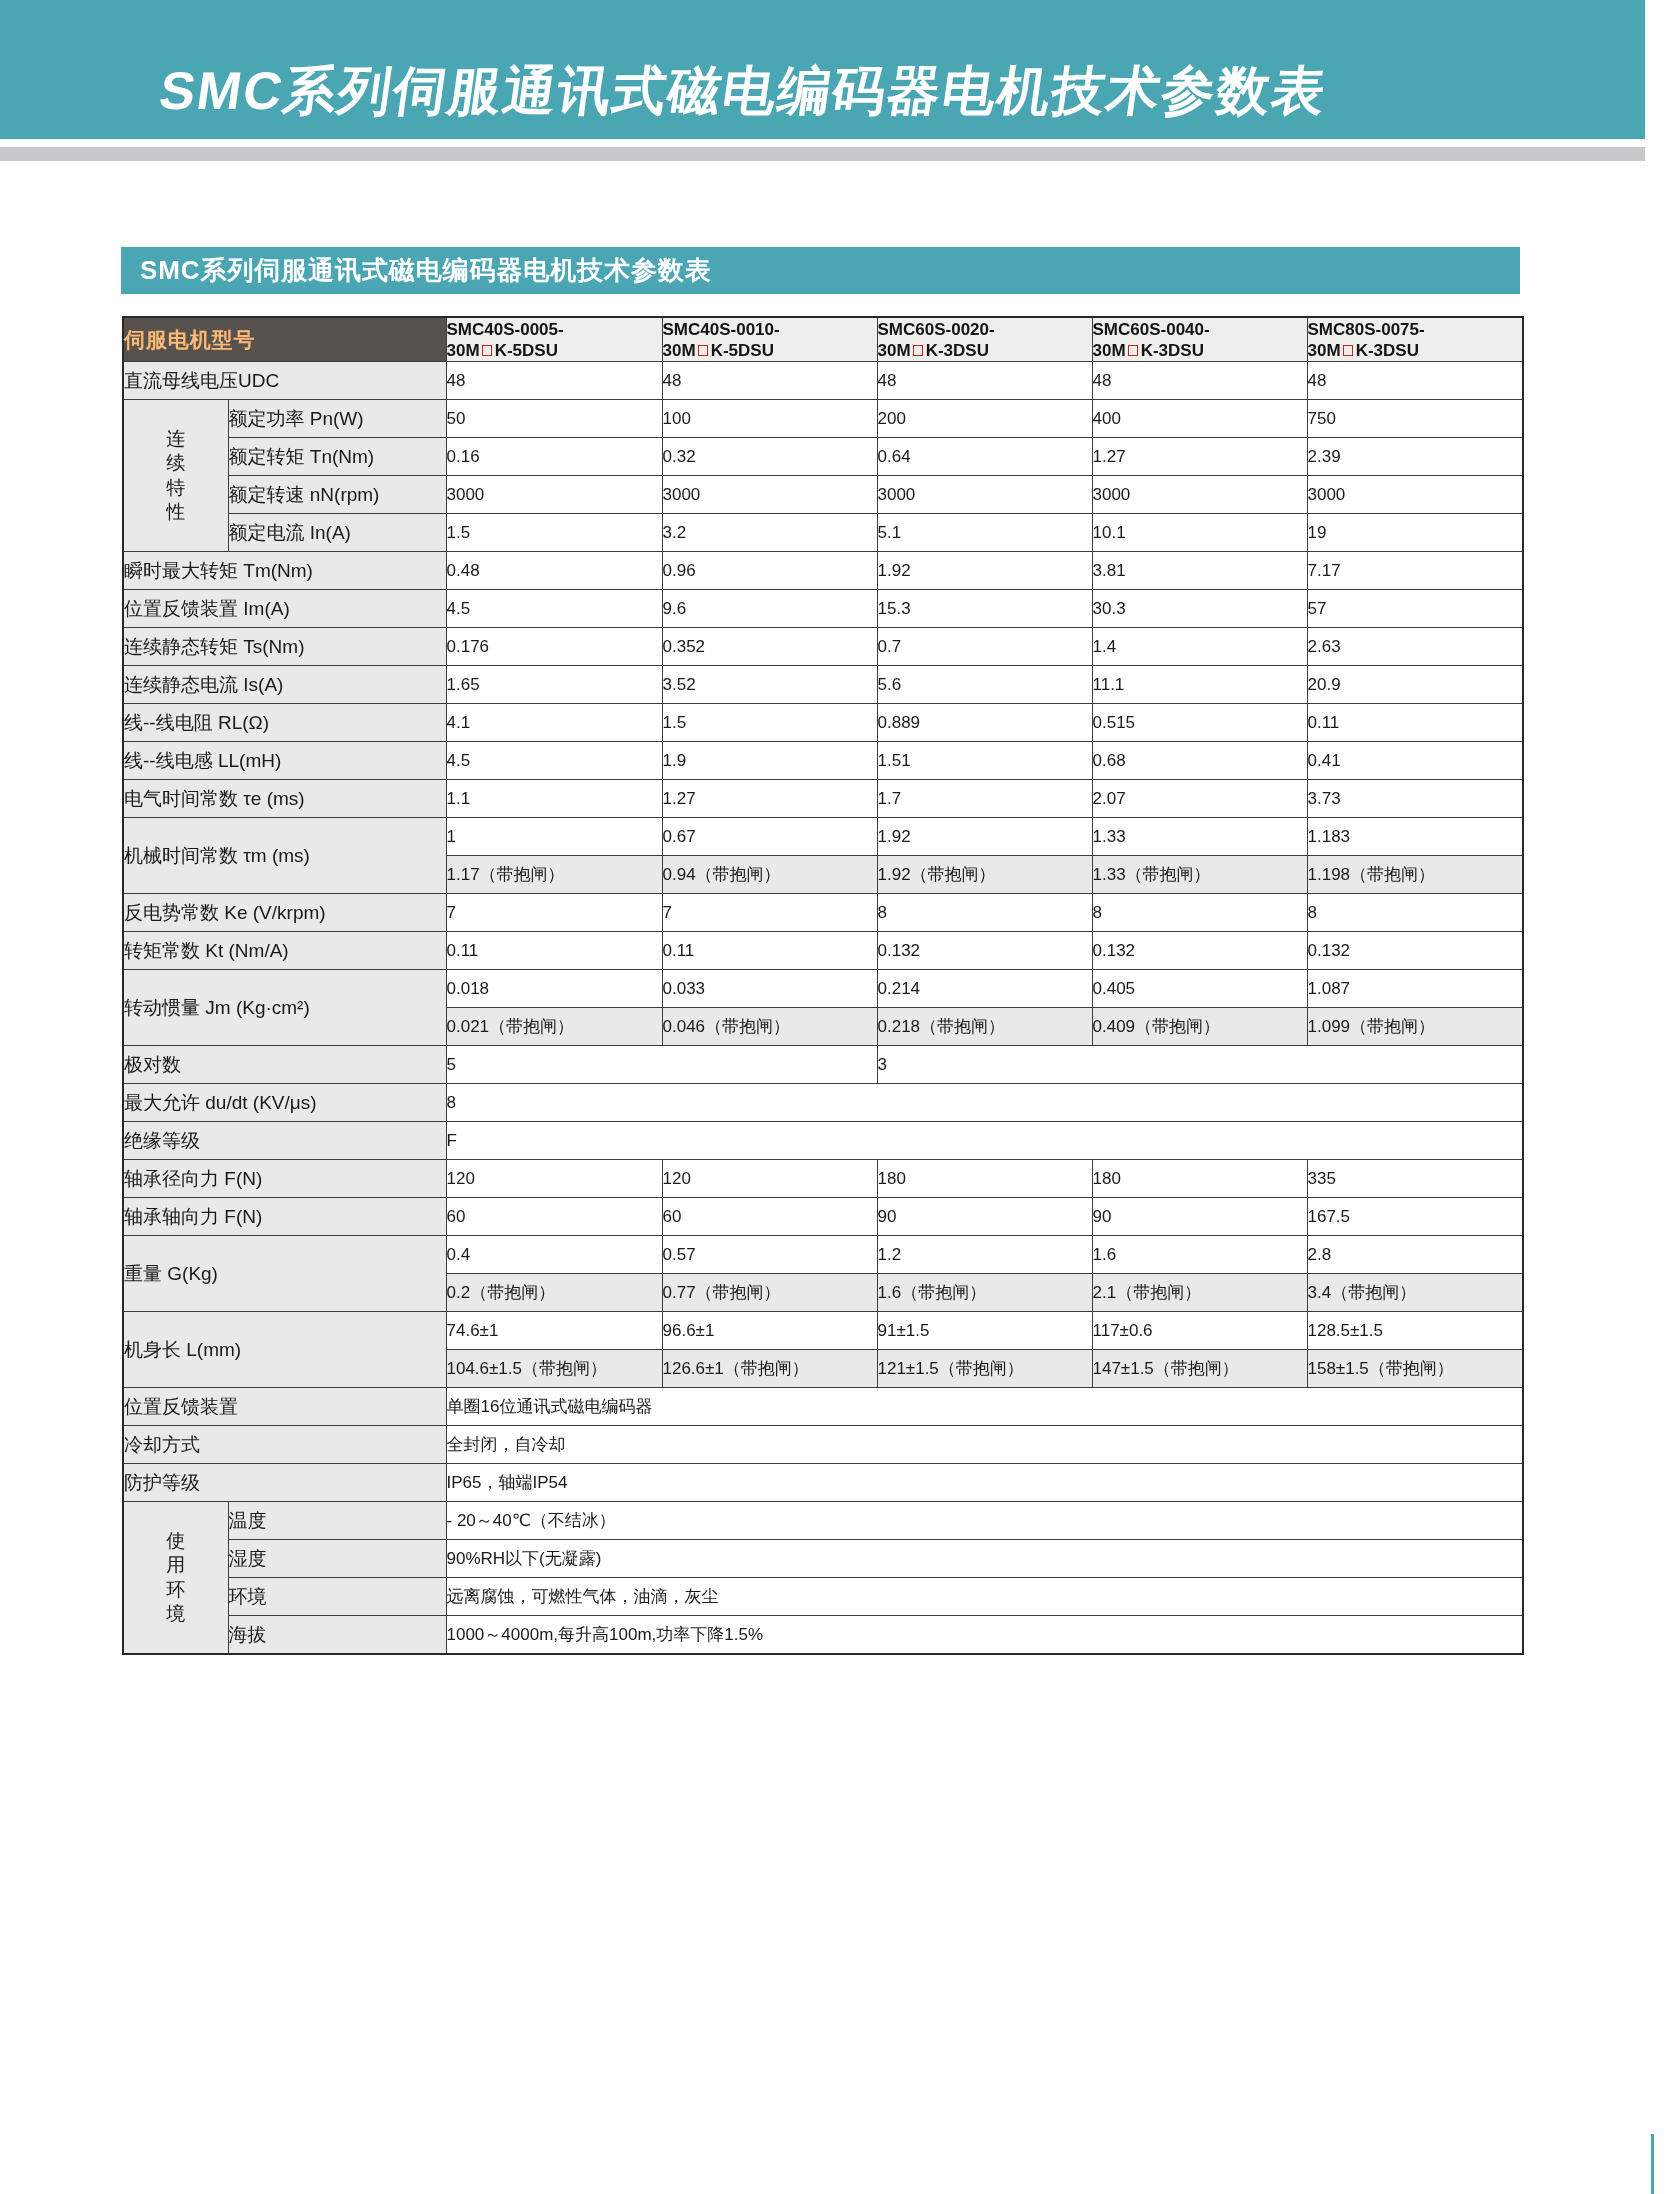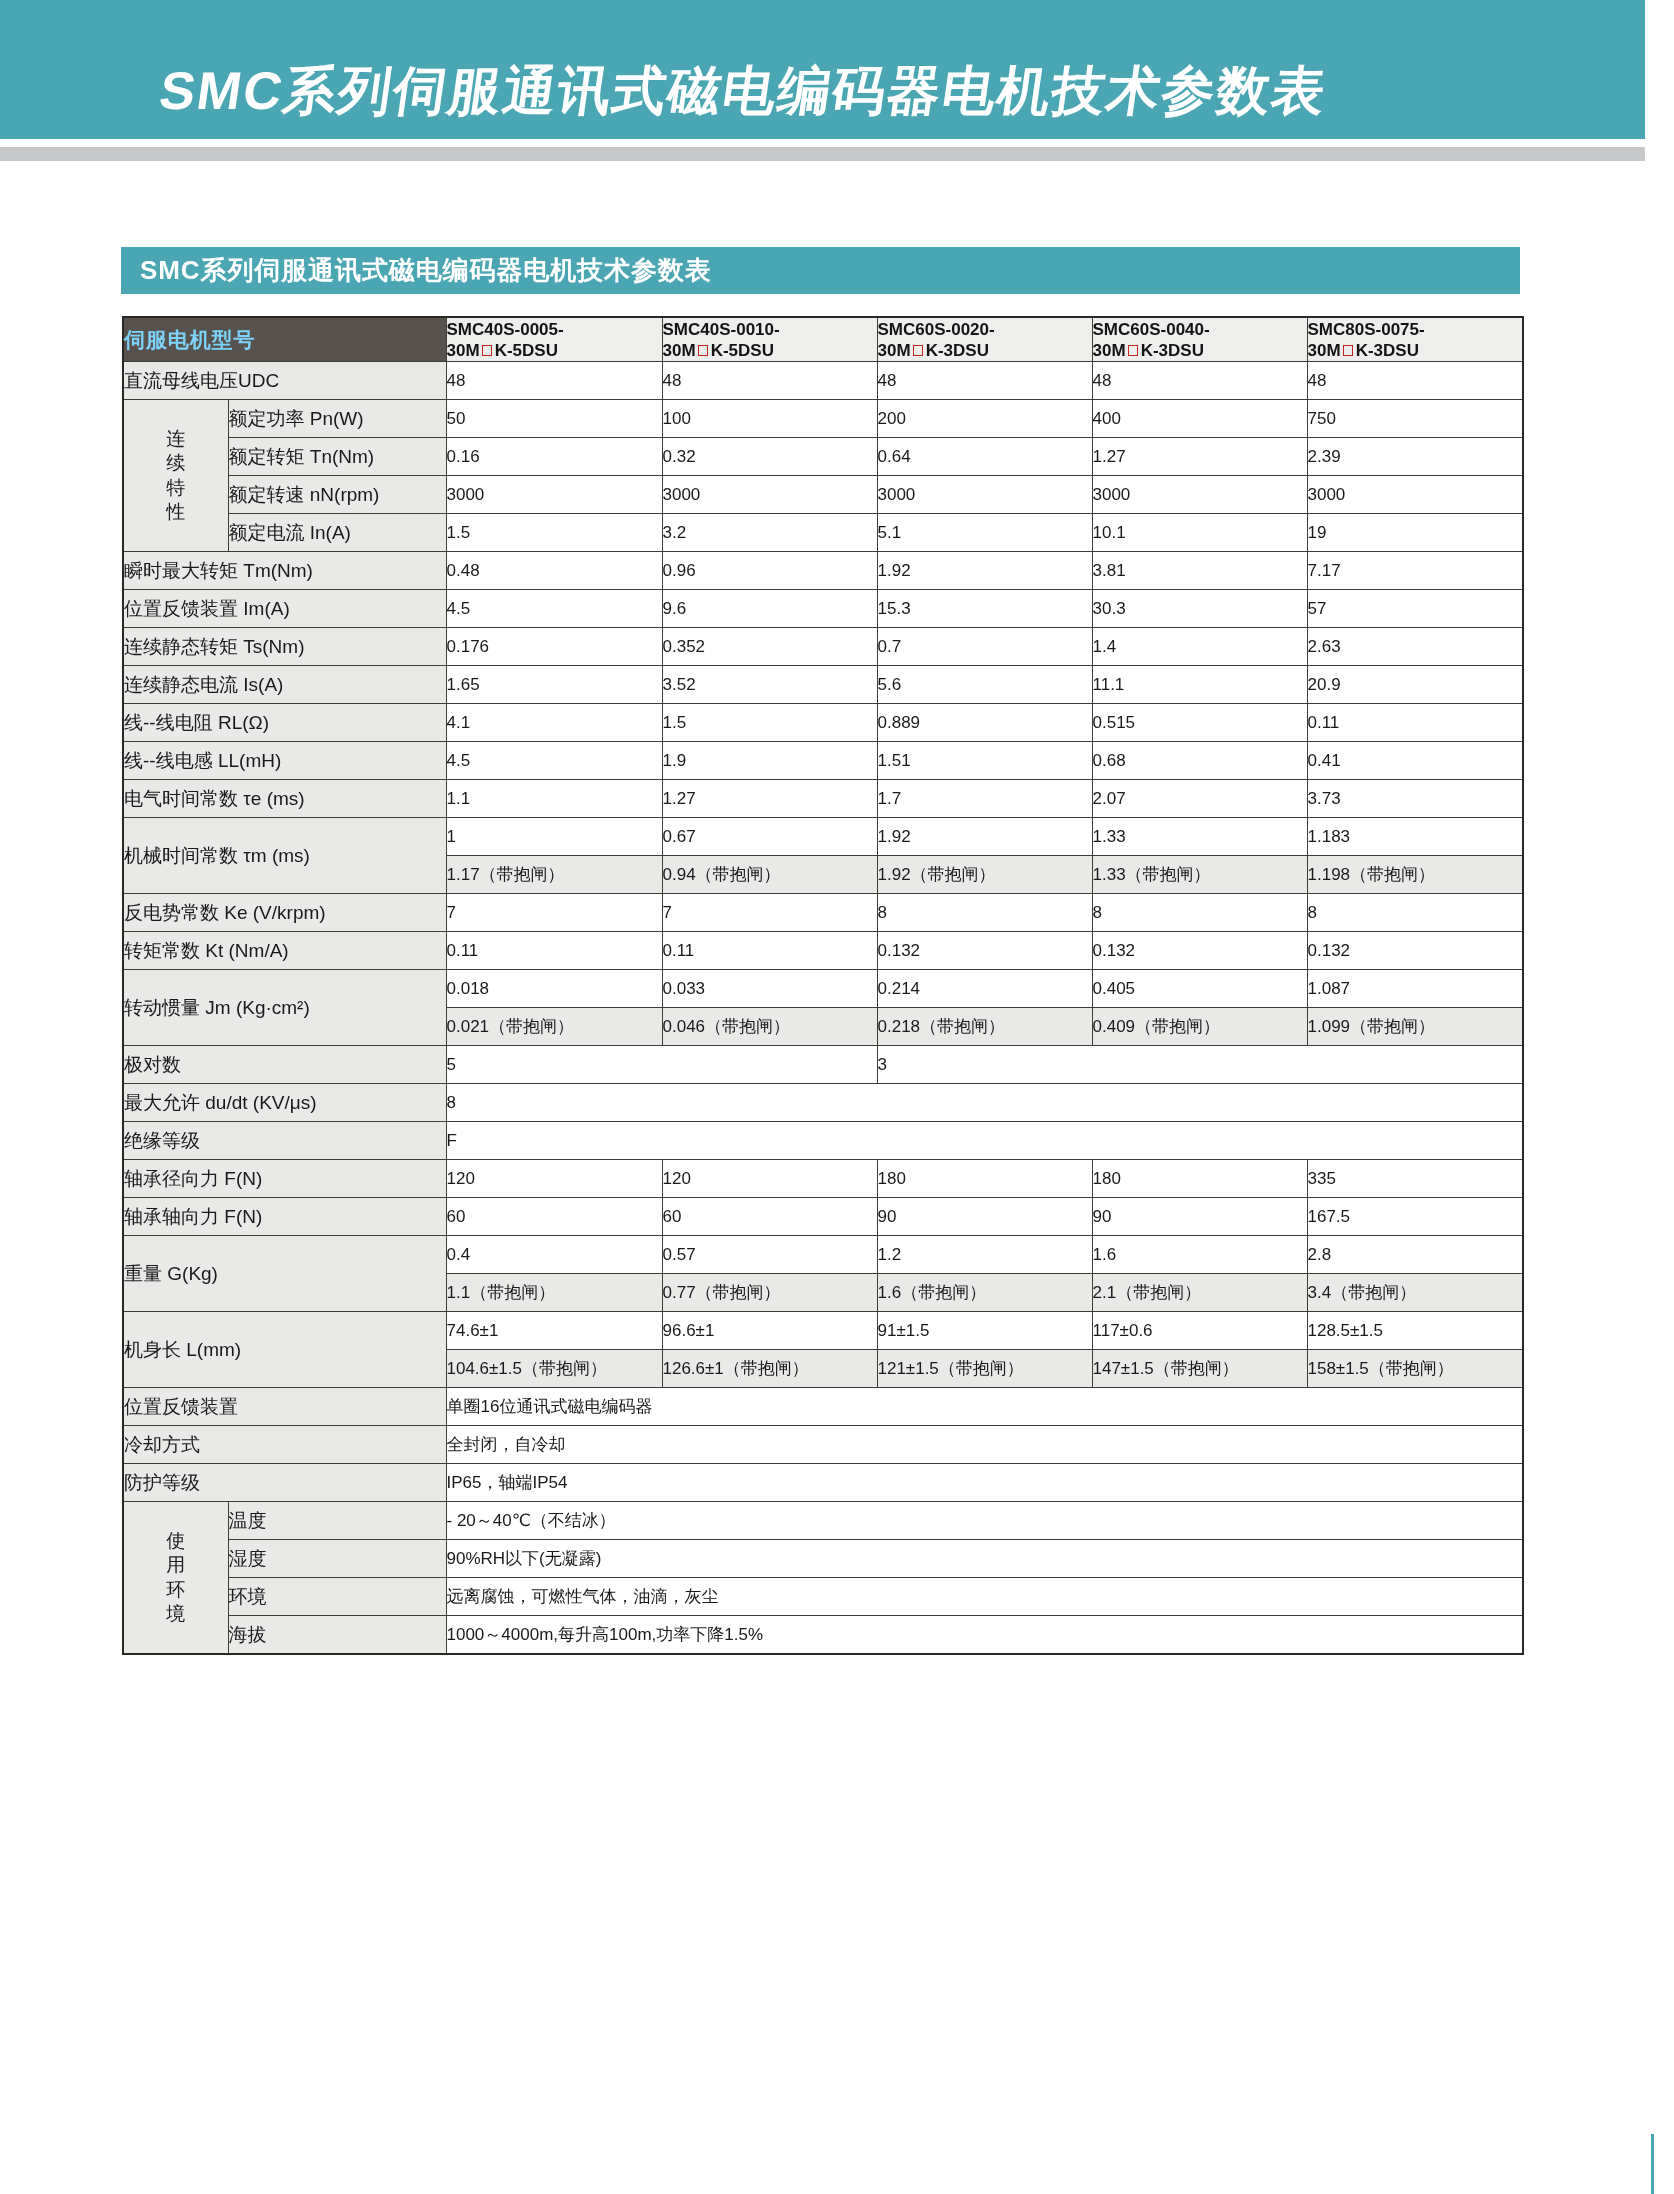--- a/index.html
+++ b/index.html
@@ -26,21 +26,21 @@
   table.spec {
     position:absolute; top:316px; left:122px; width:1397px;
     border-collapse:collapse; table-layout:fixed;
     border:2.8px solid #2A2825;
   }
   table.spec th, table.spec td { border:1.9px solid #3E3B38; padding:0; vertical-align:middle; }
   table.spec thead th { height:43px; }
   table.spec tbody td { height:37px; }
 
   th.corner {
-    background:#57524E; color:#7dd3fc; font-size:21px; font-weight:bold;
+    background:#57524E; color:#fdba74; font-size:21px; font-weight:bold;
     text-align:left; padding-left:15px; letter-spacing:0.9px;
   }
   th.model {
     background:#EEEEEC; color:#141414; font-size:17px; line-height:21px;
     font-weight:bold; text-align:left; padding-left:12.2px;margin-top:20px;
   }
   td.label, td.sublabel {
     background:#E9E9E7; font-size:19px; text-align:left; padding-left:12.2px;
   }
   td.group-cell { background:#E9E9E7; text-align:center; font-size:19px; }
@@ -272,21 +272,21 @@
         </tr>
         <tr>
           <td class="label" colspan="2" rowspan="2">重量 G(Kg)</td>
           <td class="value">0.4</td>
           <td class="value">0.57</td>
           <td class="value">1.2</td>
           <td class="value">1.6</td>
           <td class="value">2.8</td>
         </tr>
         <tr>
-          <td class="value alt">1.1（带抱闸）</td>
+          <td class="value alt">0.2（带抱闸）</td>
           <td class="value alt">0.77（带抱闸）</td>
           <td class="value alt">1.6（带抱闸）</td>
           <td class="value alt">2.1（带抱闸）</td>
           <td class="value alt">3.4（带抱闸）</td>
         </tr>
         <tr>
           <td class="label" colspan="2" rowspan="2">机身长 L(mm)</td>
           <td class="value">74.6±1</td>
           <td class="value">96.6±1</td>
           <td class="value">91±1.5</td>

